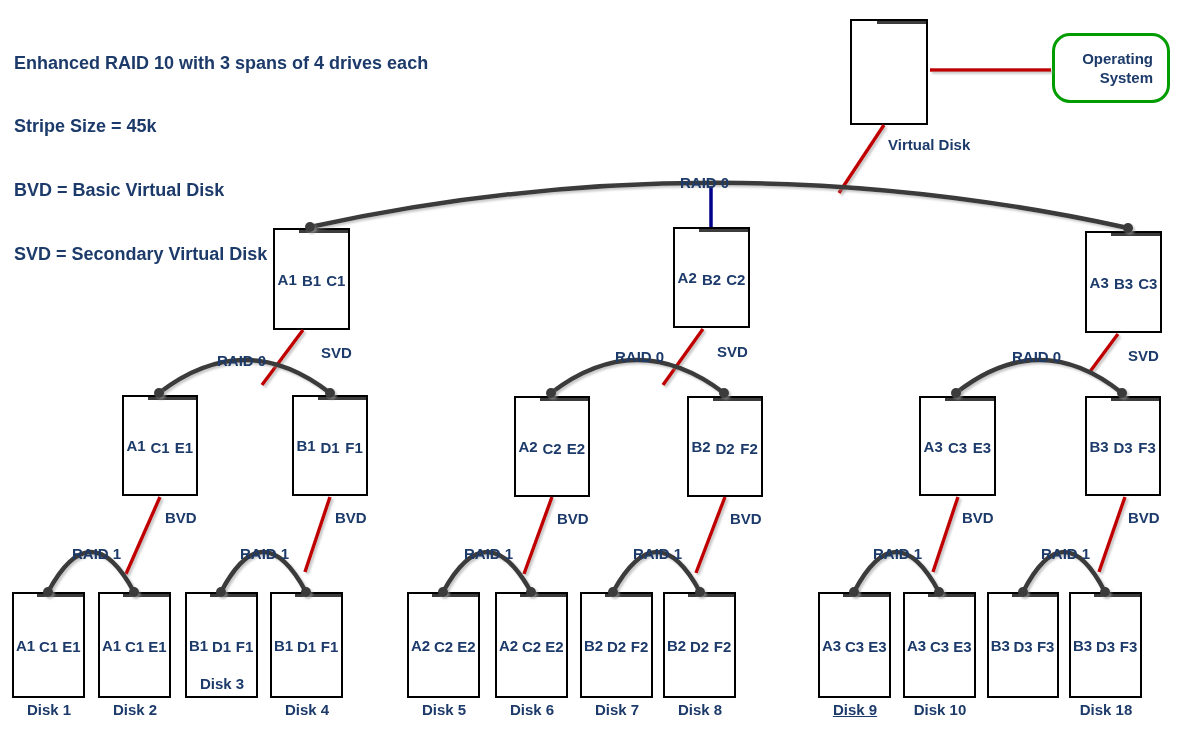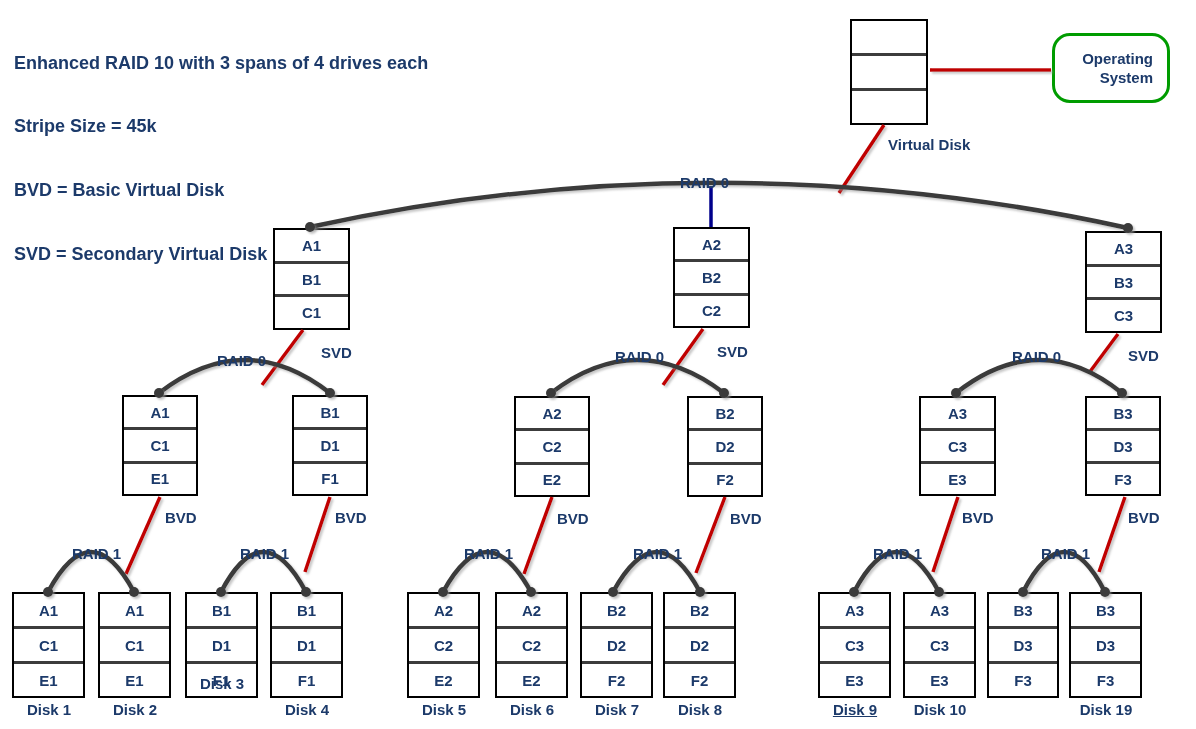--- a/index.html
+++ b/index.html
@@ -3,21 +3,21 @@
 <meta charset="utf-8">
 <style>
   html,body{margin:0;padding:0;background:#fff;}
   .stage{
     position:relative;width:1196px;height:729px;background:#fff;overflow:hidden;
     font-family:"Liberation Sans","DejaVu Sans",sans-serif;font-weight:bold;color:#1c3a6a;
   }
   .hdr{position:absolute;left:14px;top:10px;font-size:18px;line-height:21.3px;white-space:pre;}
   .cellbox{
     position:absolute;box-sizing:border-box;border:2px solid #000;background:#fff;
-    display:flex;flex-direction:column;z-index:2;
+    display:flex;flex-direction:row;z-index:2;
   }
   .cell{
     flex:1;display:flex;align-items:center;justify-content:center;
     font-size:15px;color:#1c3a6a;
   }
   .cell + .cell{border-top:3px solid #3c3c3c;}
   .lbl{position:absolute;font-size:15px;white-space:nowrap;z-index:4;margin-top:12px;}
   .dlbl{position:absolute;font-size:15px;text-align:center;width:94px;z-index:4;}
   .osbox{
     position:absolute;box-sizing:border-box;border:3px solid #009c00;border-radius:18px;
@@ -259,15 +259,15 @@
     <div class="cell">D3</div>
     <div class="cell">F3</div>
   </div>
   <div class="dlbl" style="left:976px;top:740px;">Disk 11</div>
 
   <div class="cellbox" style="left:1069px;top:592px;width:73px;height:106px;">
     <div class="cell">B3</div>
     <div class="cell">D3</div>
     <div class="cell">F3</div>
   </div>
-  <div class="dlbl" style="left:1059px;top:701px;">Disk 19</div>
+  <div class="dlbl" style="left:1059px;top:701px;">Disk 18</div>
 
 </div>
 
 </body></html>

